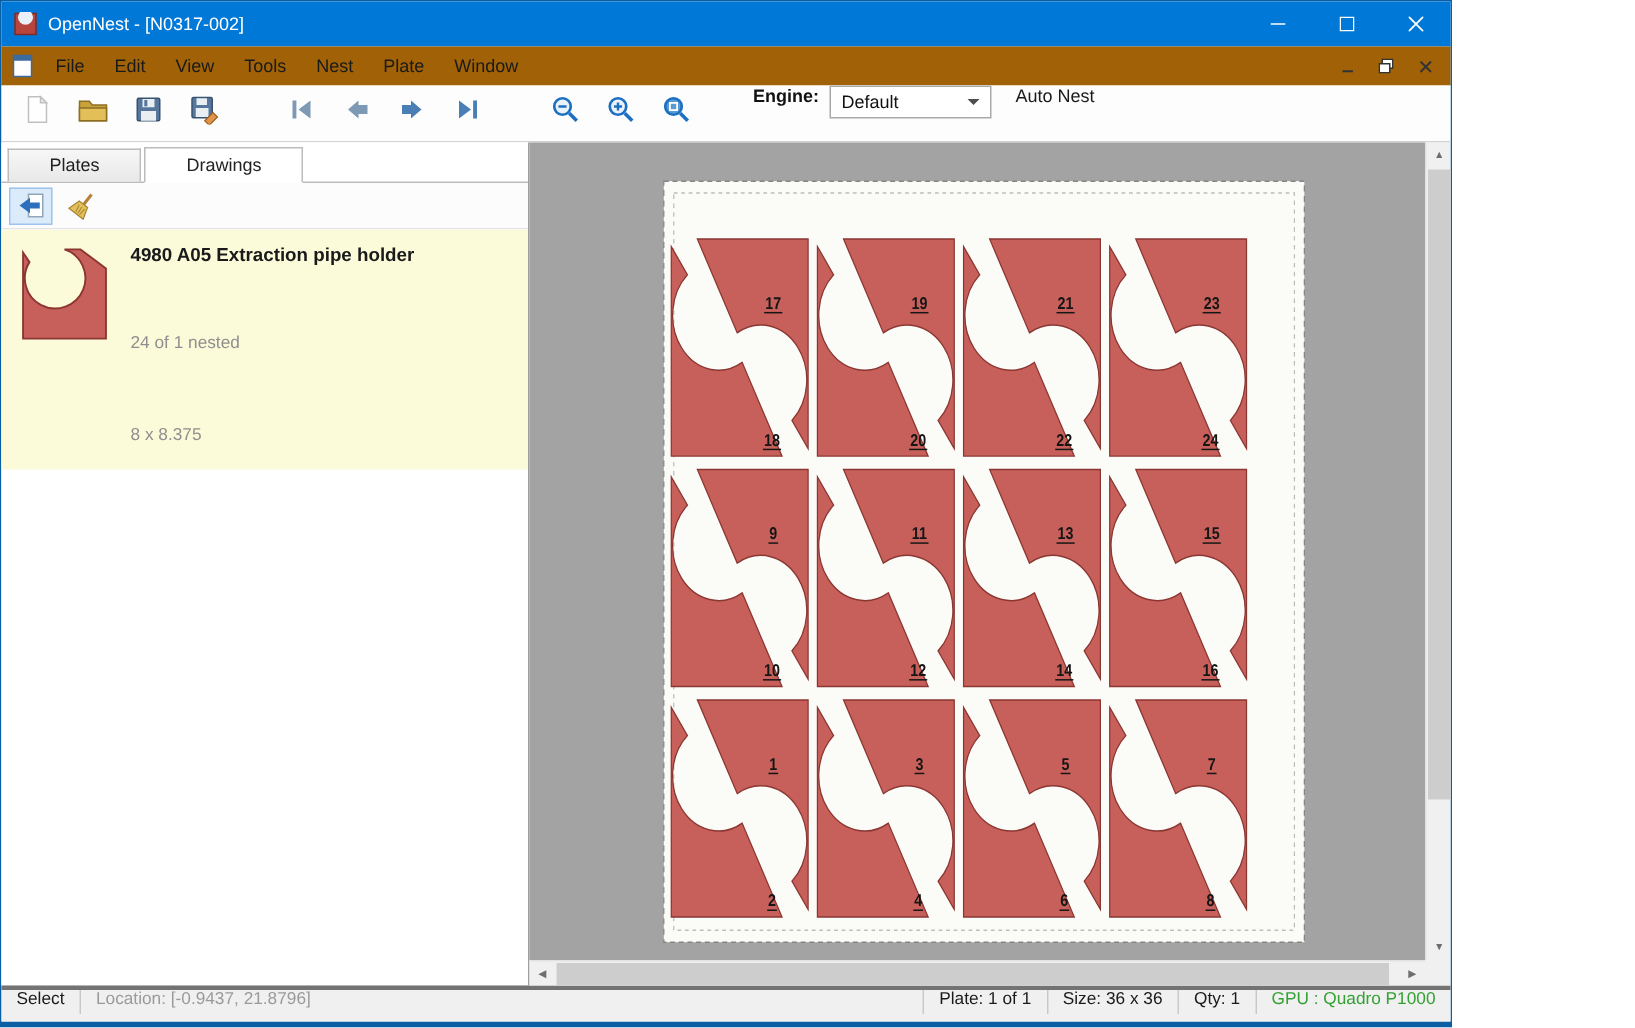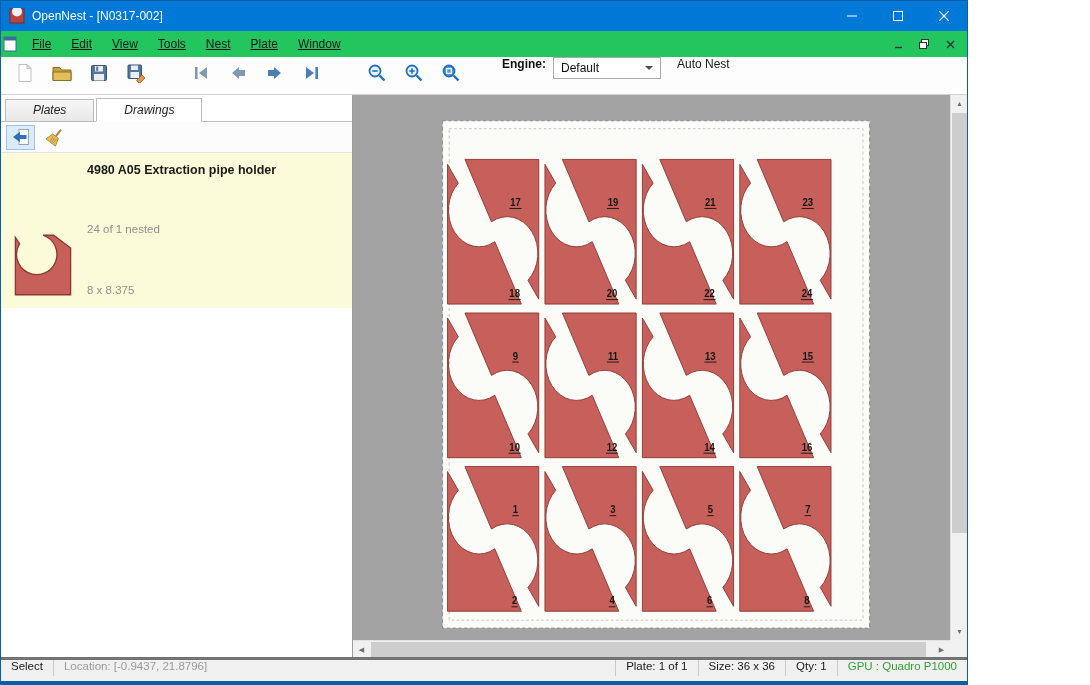--- a/index.html
+++ b/index.html
@@ -10,48 +10,48 @@
           border:1px solid #0a5fa4;border-bottom:4px solid #0a5fa4;}
 
   
   .titlebar{height:30px;background:var(--titlebar,#0078d7);color:#fff;display:flex;align-items:center;flex:none;}
   .titlebar .app-icon{width:16px;height:16px;margin-left:8px;flex:none;}
   .titlebar .title{margin-left:7px;font-size:12px;}
   .win-controls{margin-left:auto;display:flex;height:100%;}
   .wbtn{width:46px;height:100%;display:flex;align-items:center;justify-content:center;}
 
   
-  .menubar{height:26px;background:#22c55e;display:flex;align-items:center;flex:none;padding-left:1px;text-decoration:underline;}
+  .menubar{height:26px;background:#a16207;display:flex;align-items:center;flex:none;padding-left:6px;}
   .mdi-doc-icon{width:16px;height:16px;margin-right:4px;}
   .menu-item{padding:0 10px;line-height:26px;color:#1a1a1a;}
   .mdi-controls{margin-left:auto;display:flex;align-items:center;padding-right:6px;gap:4px;}
   .mdibtn{width:22px;height:18px;display:flex;align-items:center;justify-content:center;}
 
   
   .toolbar{height:38px;background:#fdfdfd;border-bottom:1px solid #d2d2d2;display:flex;align-items:flex-start;padding-left:8px;flex:none;}
   .tbtn{width:32px;height:32px;display:flex;align-items:center;justify-content:center;margin-right:5px;flex:none;}
   .tgap{width:28px;flex:none;}
   .engine-label{font-weight:bold;margin:0 7px 0 30px;}
   .combo{width:108px;height:22px;border:1px solid #a9a9a9;background:#fff;display:flex;align-items:center;padding:0 7px;}
   .combo .carrow{margin-left:auto;width:0;height:0;border:4px solid transparent;border-top-color:#4d4d4d;margin-top:4px;}
   .autonest{margin-left:16px;color:#1a1a1a;}
 
   
   .main{flex:1;display:flex;min-height:0;}
 
   .sidebar{width:352px;background:#fff;display:flex;flex-direction:column;border-right:1px solid #9e9e9e;flex:none;}
-  .tabstrip{height:27px;display:flex;align-items:flex-end;background:#fff;padding:3px 0 0 2px;border-bottom:1px solid #bcbcbc;flex:none;font-style:italic;}
+  .tabstrip{height:27px;display:flex;align-items:flex-end;background:#fff;padding:3px 0 0 2px;border-bottom:1px solid #bcbcbc;flex:none;}
   .tab{height:22px;line-height:21px;padding:0 27px;border:1px solid #bcbcbc;border-bottom:none;
        background:linear-gradient(#f7f7f7,#e8e8e8);margin-left:2px;font-size:12px;color:#222;}
   .tab.active{height:24px;line-height:23px;background:#fff;position:relative;z-index:2;margin-bottom:-1px;border-bottom:1px solid #fff;}
   .side-toolbar{height:31px;display:flex;align-items:center;padding:2px 5px;border-bottom:1px solid #e4e4e4;background:#fcfcfc;flex:none;}
   .sbtn{width:29px;height:25px;display:flex;align-items:center;justify-content:center;margin-right:5px;border:1px solid transparent;}
   .sbtn.active{background:#dcebfa;border:1px solid #9cc5ee;}
   .list{flex:1;background:#fff;overflow:hidden;}
-  .list-item{display:flex;gap:12px;padding:9px 8px 9px 10px;background:#fbfad9;align-items:flex-end;}
+  .list-item{display:flex;gap:12px;padding:9px 8px 14px 10px;background:#fbfad9;}
   .thumb{width:64px;height:68px;flex:none;}
   .meta .name{font-weight:bold;font-size:12.5px;color:#1a1a1a;margin:1px 0 5px;}
   .meta .sub{color:#8f8f8f;font-size:11.5px;line-height:17px;margin-top:44px;}
 
   .canvas-area{flex:1;display:grid;grid-template-columns:1fr 17px;grid-template-rows:1fr 17px;min-width:0;}
   .viewport{background:#a3a3a3;overflow:hidden;}
   #nest-svg{display:block;width:100%;height:100%;}
   .plate{fill:#fbfbf8;stroke:#858585;stroke-width:1;stroke-dasharray:4 3;}
   .plate-margin{fill:none;stroke:#bdbdbd;stroke-width:1;stroke-dasharray:3 3;}
   .part{fill:var(--part-fill,#c7605a);stroke:var(--part-stroke,#8c3632);stroke-width:1;}

